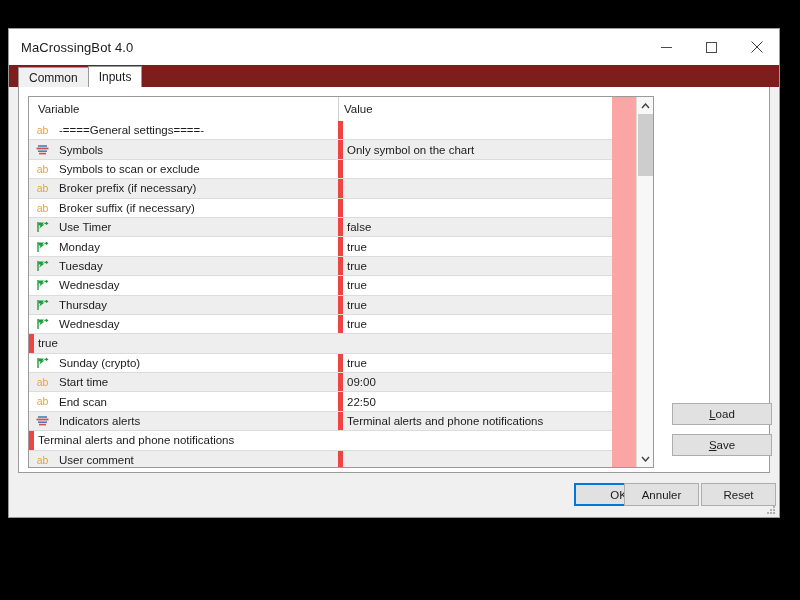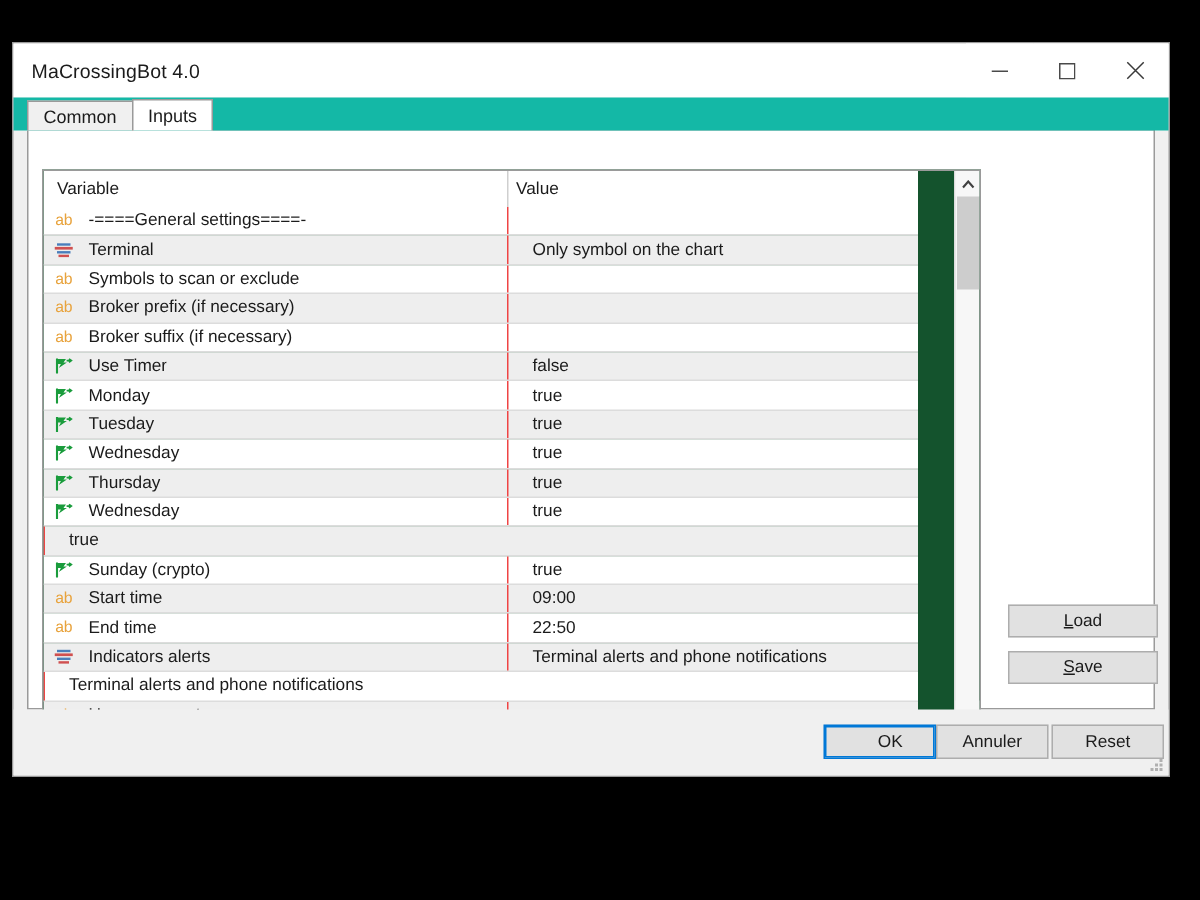--- a/index.html
+++ b/index.html
@@ -51,21 +51,21 @@
   }
   .winbtn svg { display: block; }
 
   
   #tabstrip {
     flex: 0 0 auto;
     height: 22px;
     padding-left: 9px;
     display: flex;
     align-items: flex-end;
-    background: #14b8a6;
+    background: #7f1d1d;
     position: relative;
     z-index: 3;
   }
   .tab {
     font-size: 12px;
     color: #1b1b1b;
     height: 20px;
     line-height: 20px;
     padding: 0 10px;
     border: 1px solid #9a9a9a;
@@ -90,24 +90,24 @@
     background: #ffffff;
     border: 1px solid #9a9a9a;
     box-sizing: border-box;
     position: relative;
     margin-top: -1px;
   }
 
   
   #table-wrap {
     position: absolute;
-    left: 9px; top: 26px;
+    left: 9px; top: 9px;
     width: 626px; height: 372px;
     border: 1px solid #9a9a9a;
-    background: #14532d;
+    background: #fca5a5;
     box-sizing: border-box;
     display: flex;
     overflow: hidden;
     gap: 24px;
   }
   #table {
     flex: 1 1 auto;
     position: relative;
     overflow: hidden;
   }
@@ -137,22 +137,22 @@
     display: flex;
     align-items: center;
     box-sizing: border-box;
     padding-left: 6px;
     overflow: hidden;
     white-space: nowrap;
   }
   .c-val {
     flex: 1 1 auto;
     box-sizing: border-box;
-    padding-left: 16px;
-    border-left: 1px solid #ef4444;
+    padding-left: 4px;
+    border-left: 5px solid #ef4444;
     height: 100%;
     display: flex;
     align-items: center;
     overflow: hidden;
     white-space: nowrap;
   }
   .hdr .c-var { padding-left: 9px; }
   .hdr .c-val { padding-left: 5px; border-left: 1px solid #cfcfcf; }
 
   .icon {
@@ -224,21 +224,21 @@
     top: 10px;
     width: 75px; height: 23px;
     background: #e1e1e1;
     border: 1px solid #adadad;
     box-sizing: border-box;
     font-size: 11.5px;
     color: #1b1b1b;
     display: flex; align-items: center; justify-content: center;
   }
   #btn-ok {
-    left: 540px;
+    left: 565px;
     background: #e1e1e1;
     border: 1px solid #0078d7;
     box-shadow: 0 0 0 1px #0078d7 inset;
     padding-left: 14px;
   }
   #btn-cancel { left: 615px; }
   #btn-reset  { left: 692px; }
 
   #grip { position: absolute; right: 3px; bottom: 2px; }
 </style>
@@ -296,21 +296,21 @@
             <div class="row sep even">
               <div class="c-var">
                 <span class="icon">
                   <svg width="13" height="12" viewBox="0 0 13 12">
                     <rect x="2" y="1.2" width="9" height="1.6" fill="#4a7ebb"></rect>
                     <rect x="0.5" y="3.6" width="12" height="1.8" fill="#d05050"></rect>
                     <rect x="2" y="6.4" width="9" height="1.6" fill="#4a7ebb"></rect>
                     <rect x="3" y="8.8" width="7" height="1.6" fill="#d05050"></rect>
                   </svg>
                 </span>
-                <span class="lbl">Terminal</span>
+                <span class="lbl">Symbols</span>
               </div>
               <div class="c-val">
                 <span>Only symbol on the chart</span>
               </div>
             </div>
             <div class="row sep odd">
               <div class="c-var">
                 <span class="icon">
                   <span class="ab-icon" style="color: rgb(232, 163, 61);">ab</span>
                 </span>
@@ -461,21 +461,21 @@
               </div>
               <div class="c-val">
                 <span>09:00</span>
               </div>
             </div>
             <div class="row sep odd">
               <div class="c-var">
                 <span class="icon">
                   <span class="ab-icon" style="color: rgb(232, 163, 61);">ab</span>
                 </span>
-                <span class="lbl">End time</span>
+                <span class="lbl">End scan</span>
               </div>
               <div class="c-val">
                 <span>22:50</span>
               </div>
             </div>
             <div class="row sep even">
               <div class="c-var">
                 <span class="icon">
                   <svg width="13" height="12" viewBox="0 0 13 12">
                     <rect x="2" y="1.2" width="9" height="1.6" fill="#4a7ebb"></rect>

